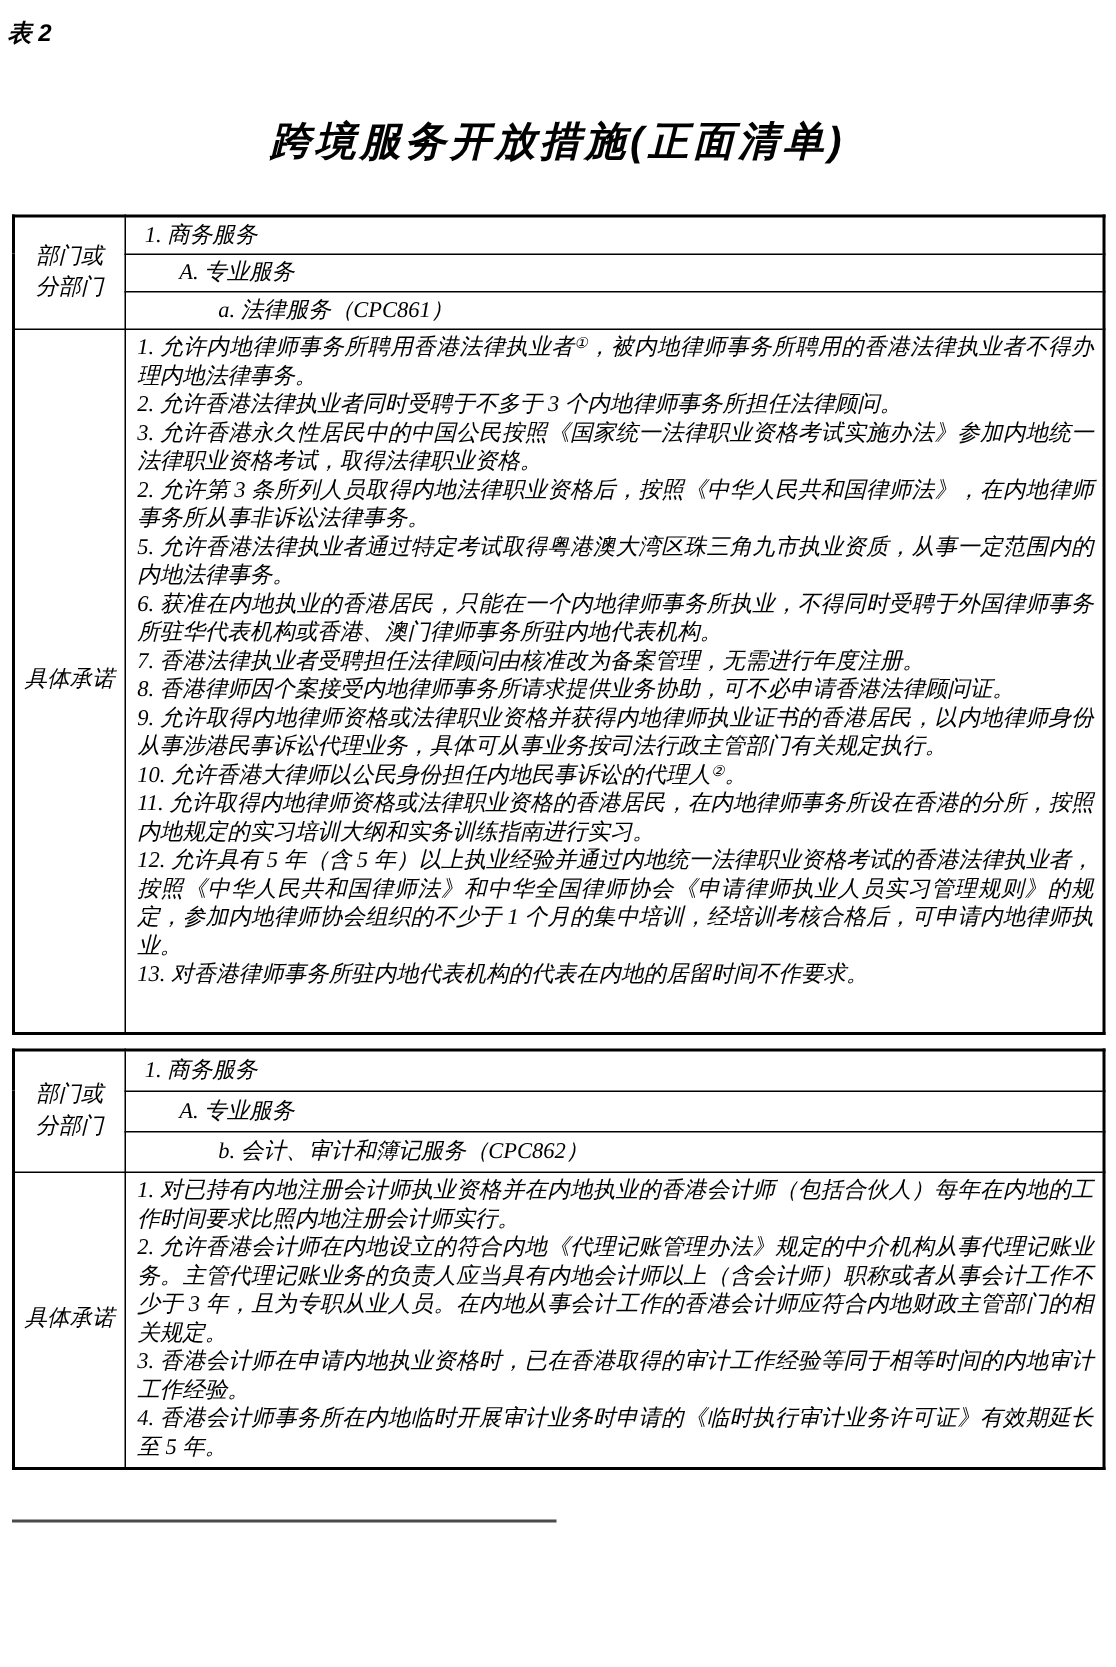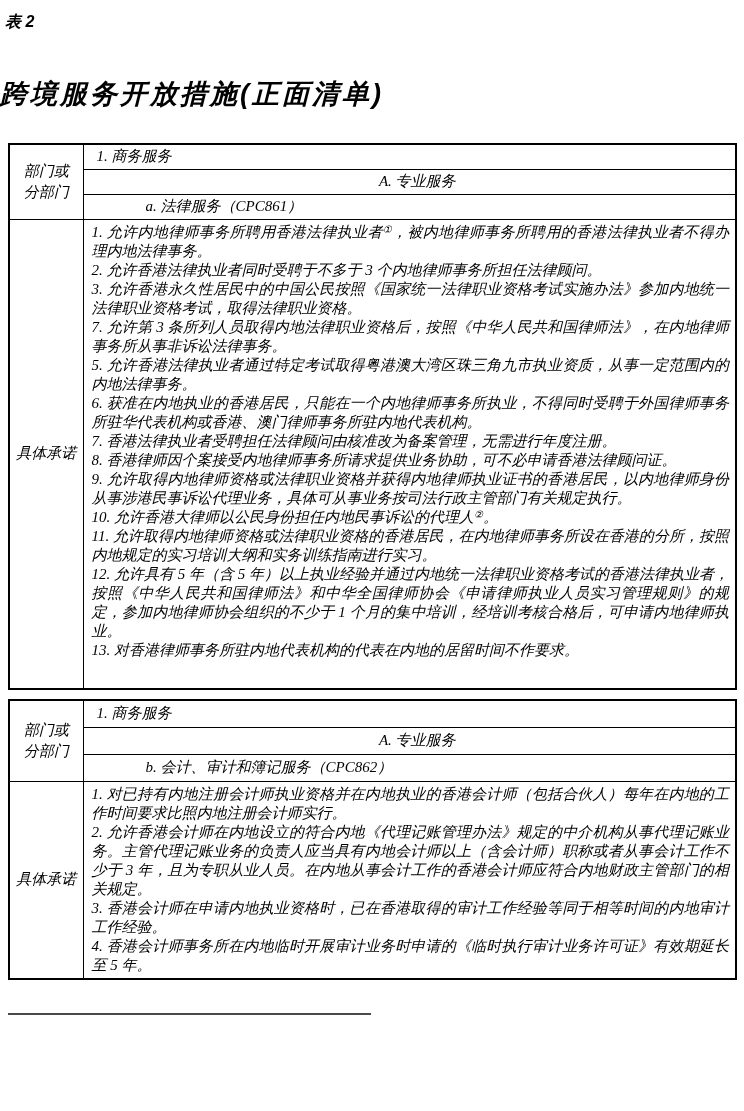--- a/index.html
+++ b/index.html
@@ -18,20 +18,21 @@
     position: absolute;
     left: 5px; top: 12px;
     font-family: "Liberation Sans", "DejaVu Sans", sans-serif;
     font-weight: bold;
     font-size: 16px;
   }
   .doc-title {
     position: absolute;
     left: 0; top: 76px;
     width: 100%;
+    text-align: center;
     font-family: "Liberation Sans", "DejaVu Sans", sans-serif;
     font-weight: bold;
     font-size: 27px;
     letter-spacing: 3px;
   }
   table.svc {
     position: absolute;
     left: 8px;
     width: 729px;
     border-collapse: collapse;
@@ -50,21 +51,21 @@
   td.dept-cell, td.commit-cell {
     text-align: center;
     vertical-align: middle;
     line-height: 21px;
     padding: 0 2px;
   }
   td.h { vertical-align: middle; }
   .tbl1 td.h { height: 25px; }
   .tbl2 td.h { height: 27px; }
   td.h1 { padding-left: 13px; }
-  td.h2 { padding-left: 16px; text-align: center; }
+  td.h2 { padding-left: 36px; }
   td.h3 { padding-left: 62px; }
   td.items-cell {
     vertical-align: top;
     padding: 3px 6px 3px 8px;
   }
   .tbl1 td.items-cell { height: 470px; }
   .tbl2 td.items-cell { height: 187px; }
   .item {
     text-align: justify;
     line-height: 19px;
@@ -123,21 +124,21 @@
     <tr>
       <td class="h h3">a. 法律服务（CPC861）</td>
     </tr>
     <tr>
       <td class="commit-cell">具体承诺</td>
       <td class="items-cell">
         <div class="items">
               <div class="item">1. 允许内地律师事务所聘用香港法律执业者<sup class="fn-ref">①</sup>，被内地律师事务所聘用的香港法律执业者不得办理内地法律事务。</div>
               <div class="item">2. 允许香港法律执业者同时受聘于不多于 3 个内地律师事务所担任法律顾问。</div>
               <div class="item">3. 允许香港永久性居民中的中国公民按照《国家统一法律职业资格考试实施办法》参加内地统一法律职业资格考试，取得法律职业资格。</div>
-              <div class="item">7. 允许第 3 条所列人员取得内地法律职业资格后，按照《中华人民共和国律师法》，在内地律师事务所从事非诉讼法律事务。</div>
+              <div class="item">2. 允许第 3 条所列人员取得内地法律职业资格后，按照《中华人民共和国律师法》，在内地律师事务所从事非诉讼法律事务。</div>
               <div class="item">5. 允许香港法律执业者通过特定考试取得粤港澳大湾区珠三角九市执业资质，从事一定范围内的内地法律事务。</div>
               <div class="item">6. 获准在内地执业的香港居民，只能在一个内地律师事务所执业，不得同时受聘于外国律师事务所驻华代表机构或香港、澳门律师事务所驻内地代表机构。</div>
               <div class="item">7. 香港法律执业者受聘担任法律顾问由核准改为备案管理，无需进行年度注册。</div>
               <div class="item">8. 香港律师因个案接受内地律师事务所请求提供业务协助，可不必申请香港法律顾问证。</div>
               <div class="item">9. 允许取得内地律师资格或法律职业资格并获得内地律师执业证书的香港居民，以内地律师身份从事涉港民事诉讼代理业务，具体可从事业务按司法行政主管部门有关规定执行。</div>
               <div class="item">10. 允许香港大律师以公民身份担任内地民事诉讼的代理人<sup class="fn-ref">②</sup>。</div>
               <div class="item">11. 允许取得内地律师资格或法律职业资格的香港居民，在内地律师事务所设在香港的分所，按照内地规定的实习培训大纲和实务训练指南进行实习。</div>
               <div class="item">12. 允许具有 5 年（含 5 年）以上执业经验并通过内地统一法律职业资格考试的香港法律执业者，按照《中华人民共和国律师法》和中华全国律师协会《申请律师执业人员实习管理规则》的规定，参加内地律师协会组织的不少于 1 个月的集中培训，经培训考核合格后，可申请内地律师执业。</div>
               <div class="item">13. 对香港律师事务所驻内地代表机构的代表在内地的居留时间不作要求。</div>
             </div>

